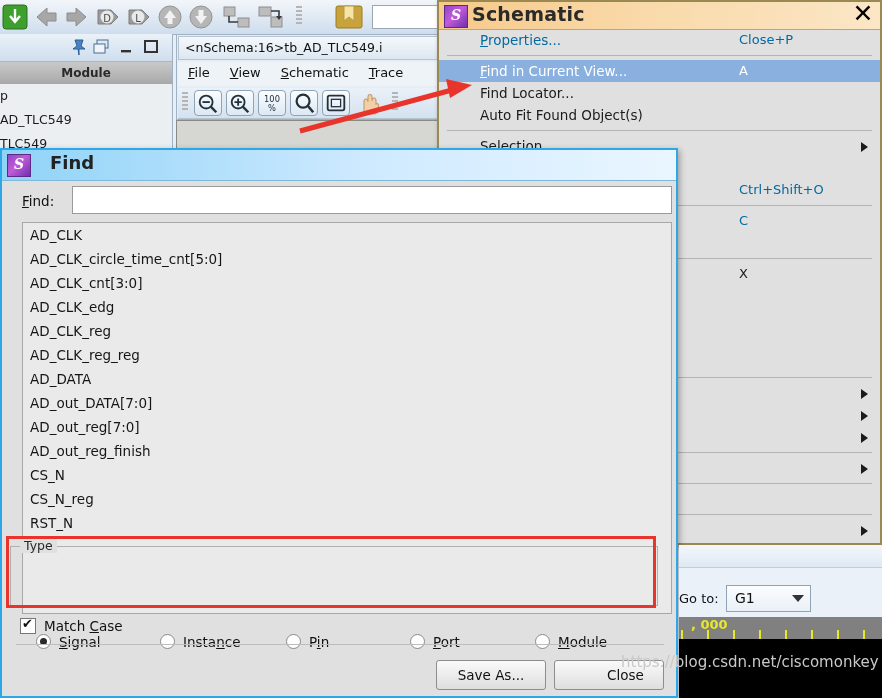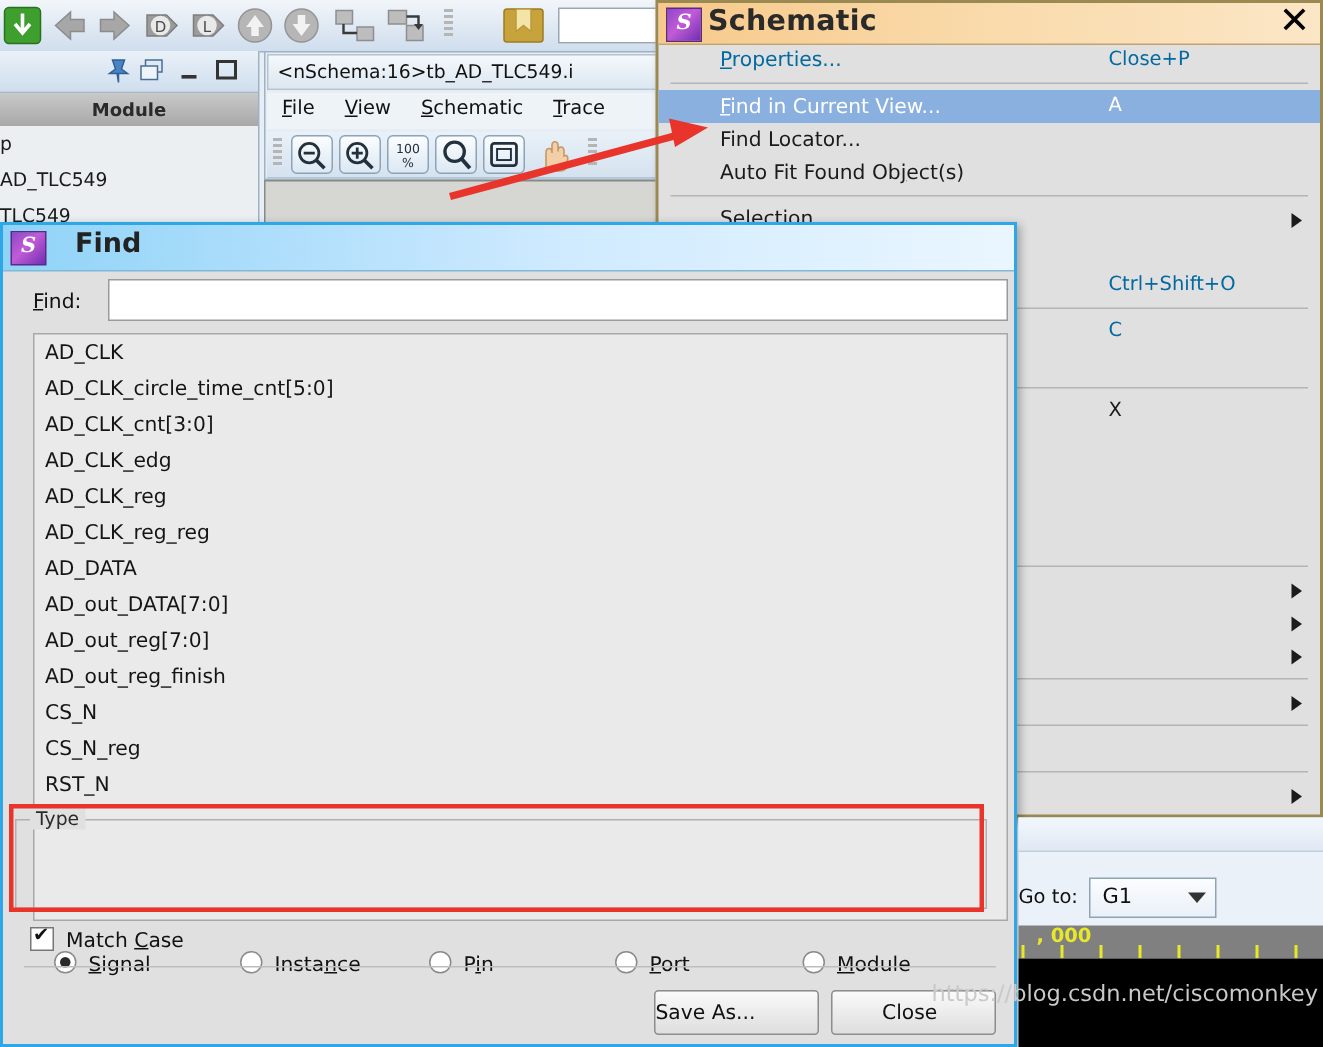--- a/index.html
+++ b/index.html
@@ -107,21 +107,21 @@
   .radio.on::after{content:"";position:absolute;left:3px;top:3px;width:7px;height:7px;
     border-radius:50%;background:#2a2a2a;}
   #red-box{position:absolute;left:4px;top:386px;width:650px;height:72px;
     border:3px solid #e8342a;box-sizing:border-box;}
   #match-case{position:absolute;left:18px;top:468px;font-size:13.5px;color:#111;}
   .chk{display:inline-block;width:14px;height:14px;background:#fff;border:1px solid #777;
     vertical-align:-3px;margin-right:8px;position:relative;}
   .chk.on::after{content:"\2714";position:absolute;left:1px;top:-3px;font-size:13px;color:#111;}
   #fd-sep{position:absolute;left:14px;top:494px;width:648px;height:1px;background:#bdbdbd;}
   .dlg-btn{position:absolute;top:510px;height:30px;border:1px solid #8d8d8d;border-radius:3px;
-    background:linear-gradient(#fafafa,#dedede);font-size:13.5px;color:#111;
+    background:linear-gradient(#fafafa,#dedede);font-size:13.5px;color:#111;text-align:center;
     line-height:28px;box-sizing:border-box;}
   #btn-saveas{left:434px;width:110px;}
   #btn-close{left:552px;width:110px;padding-left:33px;}
 
   
   #wave-panel{left:679px;top:545px;width:203px;height:153px;background:#eaf1f8;padding-left:41px;}
   #wave-topbar{position:absolute;left:0;top:0;width:203px;height:22px;
     background:linear-gradient(#f2f7fc,#dfe9f3);border-bottom:1px solid #c0cedb;}
   #goto-row{position:absolute;left:0;top:40px;width:203px;height:30px;}
   #goto-label{position:absolute;left:0px;top:6px;font-size:13px;color:#111;}

